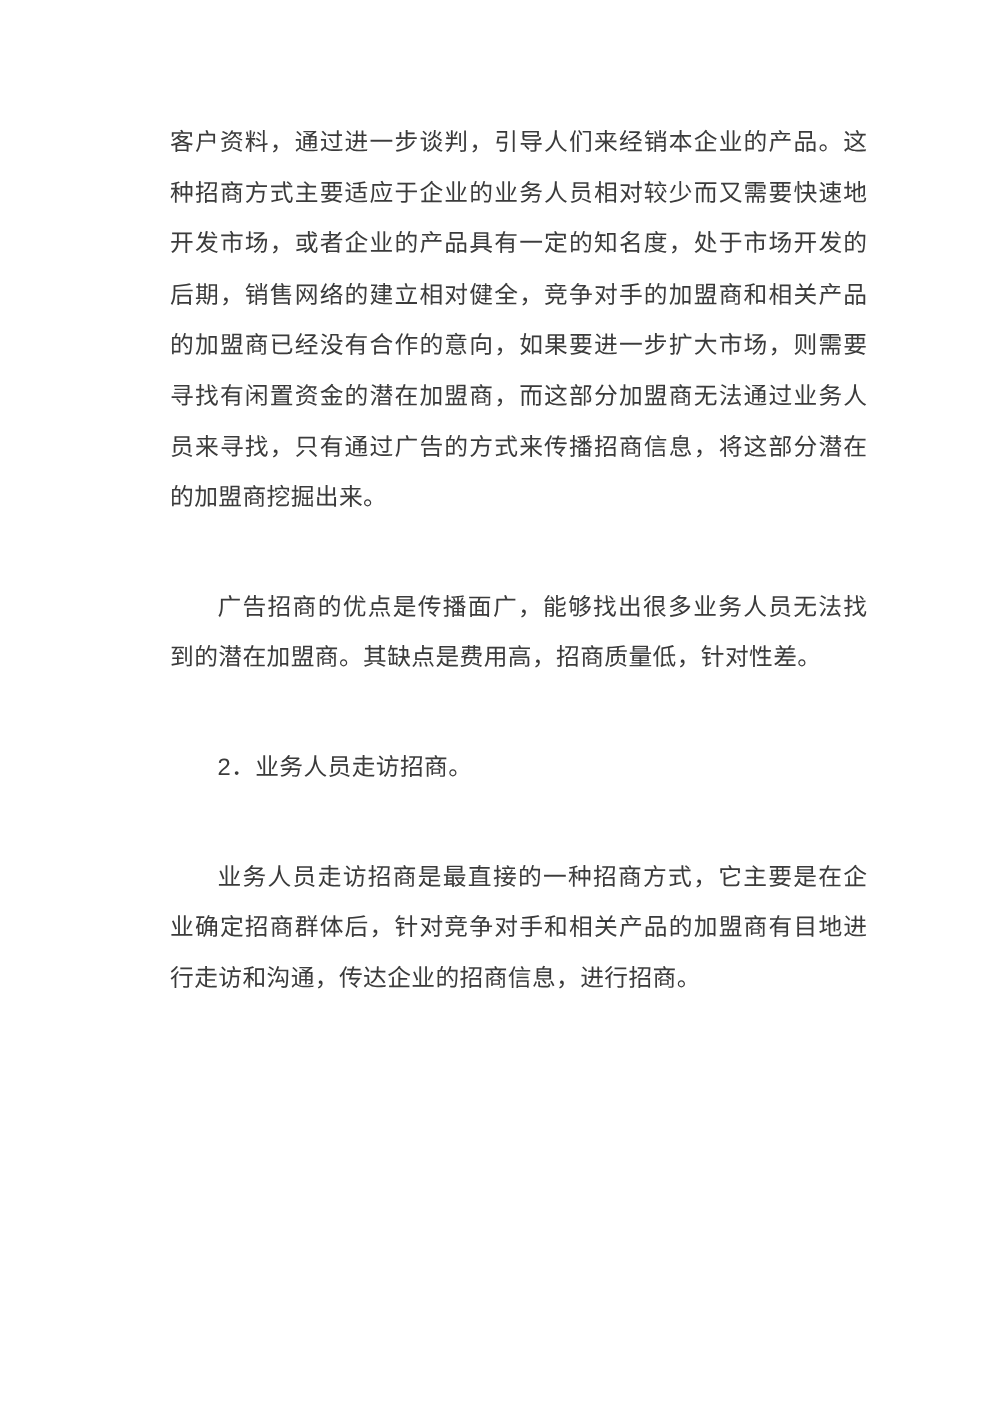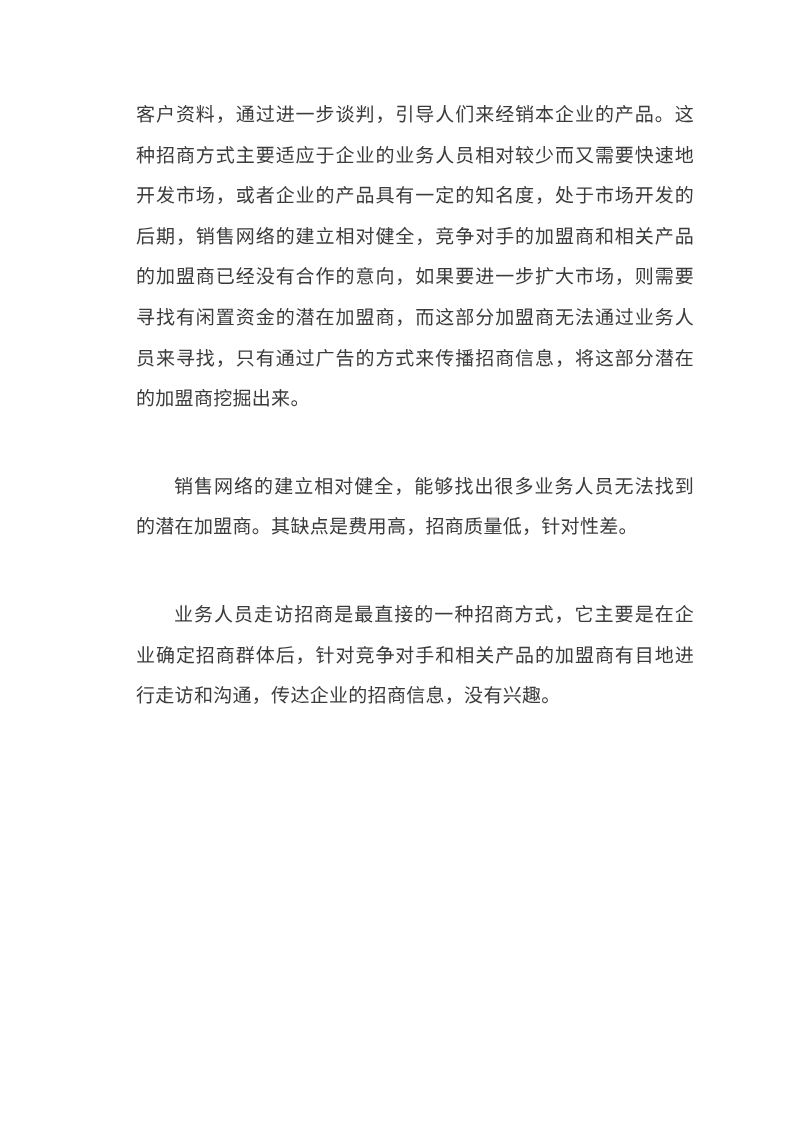--- a/index.html
+++ b/index.html
@@ -38,16 +38,17 @@
   .doc-para:last-child {
     margin-bottom: 0;
   }
 </style>
 </head>
 <body>
 
 <div class="page">
   <div class="content">
     <p class="doc-para">客户资料，通过进一步谈判，引导人们来经销本企业的产品。这种招商方式主要适应于企业的业务人员相对较少而又需要快速地开发市场，或者企业的产品具有一定的知名度，处于市场开发的后期，销售网络的建立相对健全，竞争对手的加盟商和相关产品的加盟商已经没有合作的意向，如果要进一步扩大市场，则需要寻找有闲置资金的潜在加盟商，而这部分加盟商无法通过业务人员来寻找，只有通过广告的方式来传播招商信息，将这部分潜在的加盟商挖掘出来。</p>
-    <p class="doc-para indent">销售网络的建立相对健全，能够找出很多业务人员无法找到的潜在加盟商。其缺点是费用高，招商质量低，针对性差。</p>
-    <p class="doc-para indent">业务人员走访招商是最直接的一种招商方式，它主要是在企业确定招商群体后，针对竞争对手和相关产品的加盟商有目地进行走访和沟通，传达企业的招商信息，没有兴趣。</p>
+    <p class="doc-para indent">广告招商的优点是传播面广，能够找出很多业务人员无法找到的潜在加盟商。其缺点是费用高，招商质量低，针对性差。</p>
+    <p class="doc-para indent">2．业务人员走访招商。</p>
+    <p class="doc-para indent">业务人员走访招商是最直接的一种招商方式，它主要是在企业确定招商群体后，针对竞争对手和相关产品的加盟商有目地进行走访和沟通，传达企业的招商信息，进行招商。</p>
   </div>
 </div>
 
 </body></html>

